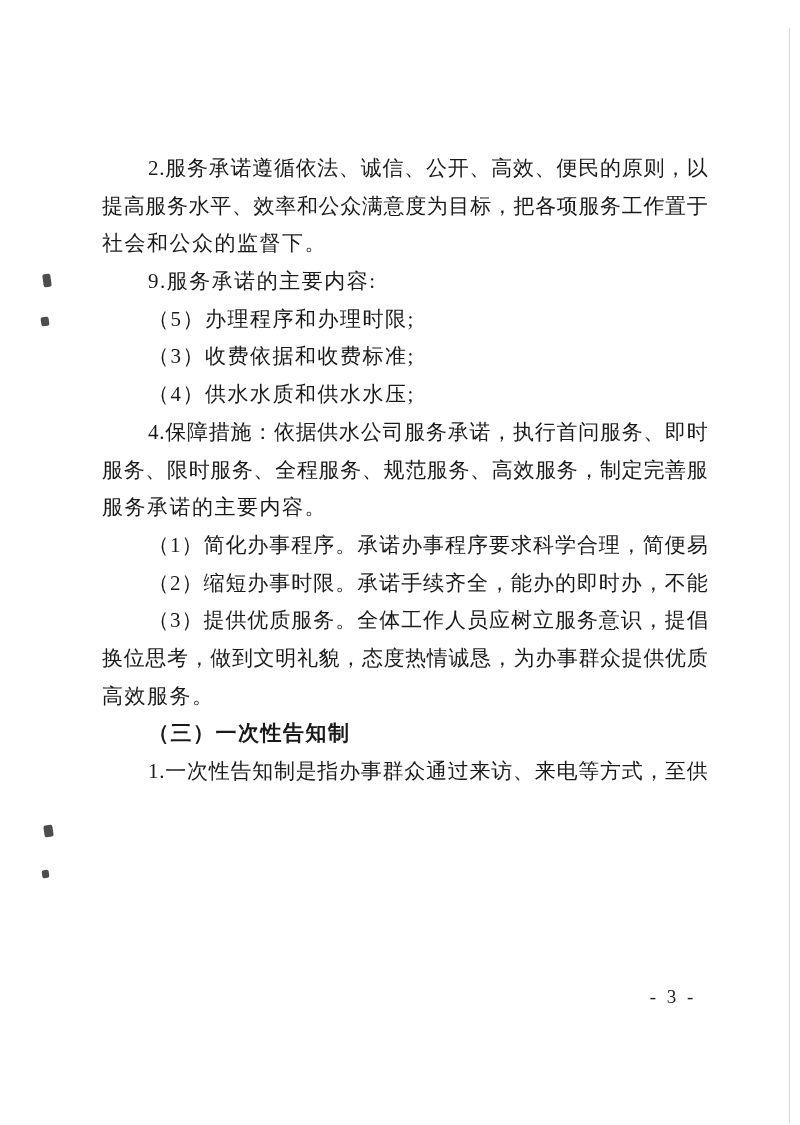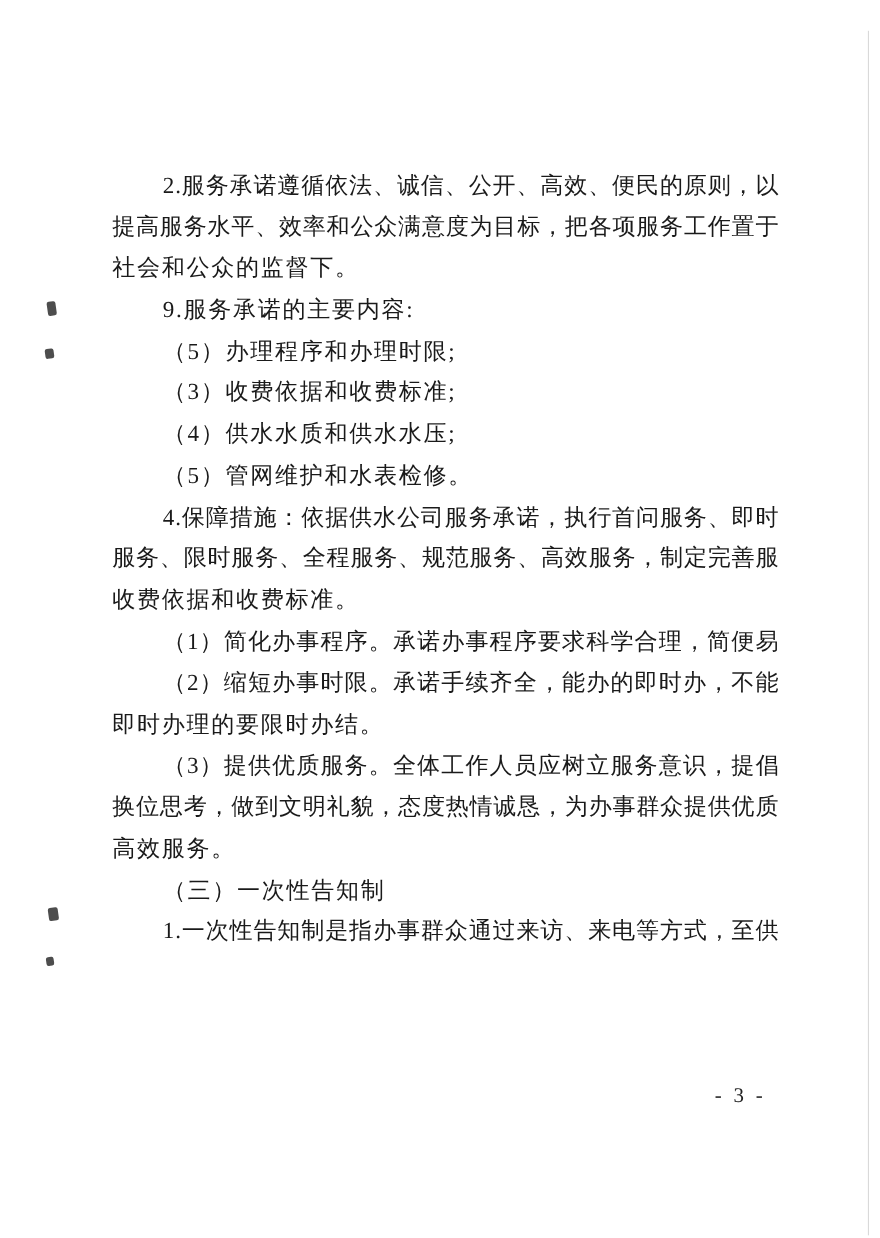--- a/index.html
+++ b/index.html
@@ -31,21 +31,21 @@
     width: 606px;
     font-size: 21px;
   }
   .line {
     height: 37.7px;
     line-height: 37.7px;
     white-space: nowrap;
     letter-spacing: 1.5px;
   }
   .line.indent { padding-left: 46px; }
-  .line.bold { font-weight: 400; }
+  .line.bold { font-weight: 700; }
   .line.justify {
     display: flex;
     justify-content: space-between;
     align-items: baseline;
     letter-spacing: 0;
     white-space: normal;
   }
   .line.justify span { display: inline-block; }
   .page-number {
     position: absolute;
@@ -128,21 +128,20 @@
       <span>工</span>
       <span>作</span>
       <span>置</span>
       <span>于</span>
     </div>
     <div class="line">社会和公众的监督下。</div>
     <div class="line indent">9.服务承诺的主要内容:</div>
     <div class="line indent">（5）办理程序和办理时限;</div>
     <div class="line indent">（3）收费依据和收费标准;</div>
     <div class="line indent">（4）供水水质和供水水压;</div>
-    <div class="line indent">（5）管网维护和水表检修。</div>
     <div class="line indent justify">
       <span>4</span>
       <span>.</span>
       <span>保</span>
       <span>障</span>
       <span>措</span>
       <span>施</span>
       <span>：</span>
       <span>依</span>
       <span>据</span>
@@ -188,21 +187,21 @@
       <span>效</span>
       <span>服</span>
       <span>务</span>
       <span>，</span>
       <span>制</span>
       <span>定</span>
       <span>完</span>
       <span>善</span>
       <span>服</span>
     </div>
-    <div class="line">收费依据和收费标准。</div>
+    <div class="line">服务承诺的主要内容。</div>
     <div class="line indent justify">
       <span>（</span>
       <span>1</span>
       <span>）</span>
       <span>简</span>
       <span>化</span>
       <span>办</span>
       <span>事</span>
       <span>程</span>
       <span>序</span>
@@ -245,21 +244,20 @@
       <span>能</span>
       <span>办</span>
       <span>的</span>
       <span>即</span>
       <span>时</span>
       <span>办</span>
       <span>，</span>
       <span>不</span>
       <span>能</span>
     </div>
-    <div class="line">即时办理的要限时办结。</div>
     <div class="line indent justify">
       <span>（</span>
       <span>3</span>
       <span>）</span>
       <span>提</span>
       <span>供</span>
       <span>优</span>
       <span>质</span>
       <span>服</span>
       <span>务</span>

